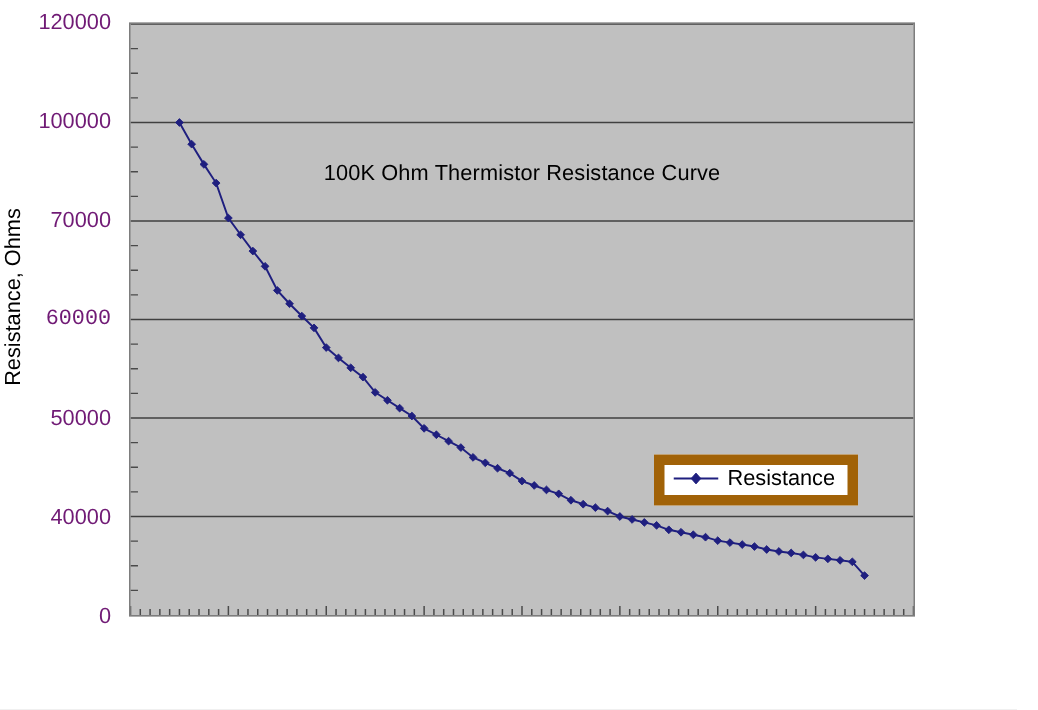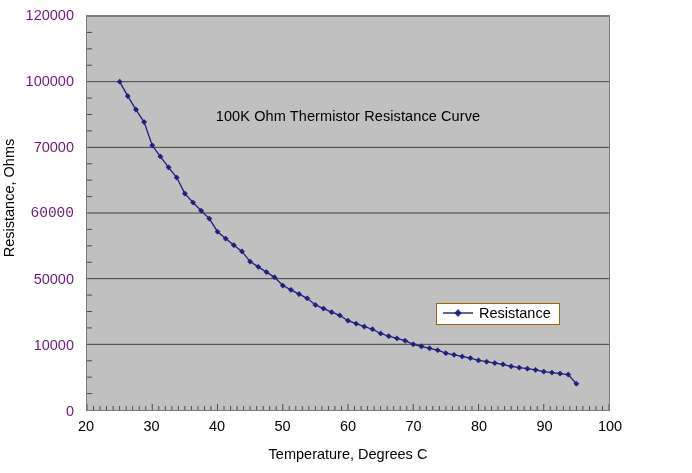--- a/index.html
+++ b/index.html
@@ -74,38 +74,38 @@
     font-size:14.5px;
     color:#000000;
     white-space:nowrap;
   }
 
   
   #legend{
     position:absolute;
     left:436px;top:303px;
     background:#ffffff;
-    border:1px solid #a16207;
+    border:7px solid #a16207;
     padding:2px 8px 3px 6px;
     display:flex;
     align-items:center;
     gap:6px;
     box-sizing:border-box;
   }
   #legend-symbol{display:block;}
   #legend-label{font-size:14.5px;color:#000000;white-space:nowrap;line-height:1;}
 </style>
 </head>
 <body>
 
 <div id="chart-root">
 
   <div id="y-ticklabels">
       <div class="y-tick-label" style="top: 411px;">0</div>
-      <div class="y-tick-label" style="top: 345px;">10000</div>
+      <div class="y-tick-label" style="top: 345px;">40000</div>
       <div class="y-tick-label" style="top: 279px;">50000</div>
       <div class="y-tick-label" style="top: 213px; font-family: Liberation Mono, monospace;">60000</div>
       <div class="y-tick-label" style="top: 147px;">70000</div>
       <div class="y-tick-label" style="top: 81px;">100000</div>
       <div class="y-tick-label" style="top: 15px;">120000</div>
     </div>
 
   <div id="y-axis-title">Resistance, Ohms</div>
 
   <div id="plot-area">
@@ -286,27 +286,15 @@
   <div id="chart-title">100K Ohm Thermistor Resistance Curve</div>
 
   <div id="legend">
     <svg id="legend-symbol" width="30" height="12" viewBox="0 0 30 12">
         <line x1="0" y1="6" x2="30" y2="6" stroke="#1f1f7f" stroke-width="1.4"></line>
         <polygon points="15,2.4 18.2,6 15,9.6 11.8,6" fill="#1f1f7f" stroke="#1f1f7f" stroke-width="0.6"></polygon>
       </svg>
     <span id="legend-label">Resistance</span>
   </div>
 
-  <div id="x-ticklabels">
-      <div class="x-tick-label" style="left: 86px;">20</div>
-      <div class="x-tick-label" style="left: 151.5px;">30</div>
-      <div class="x-tick-label" style="left: 217px;">40</div>
-      <div class="x-tick-label" style="left: 282.5px;">50</div>
-      <div class="x-tick-label" style="left: 348px;">60</div>
-      <div class="x-tick-label" style="left: 413.5px;">70</div>
-      <div class="x-tick-label" style="left: 479px;">80</div>
-      <div class="x-tick-label" style="left: 544.5px;">90</div>
-      <div class="x-tick-label" style="left: 610px;">100</div>
-    </div>
-
-  <div id="x-axis-title">Temperature, Degrees C</div>
+
 
 </div>
 
 </body></html>

